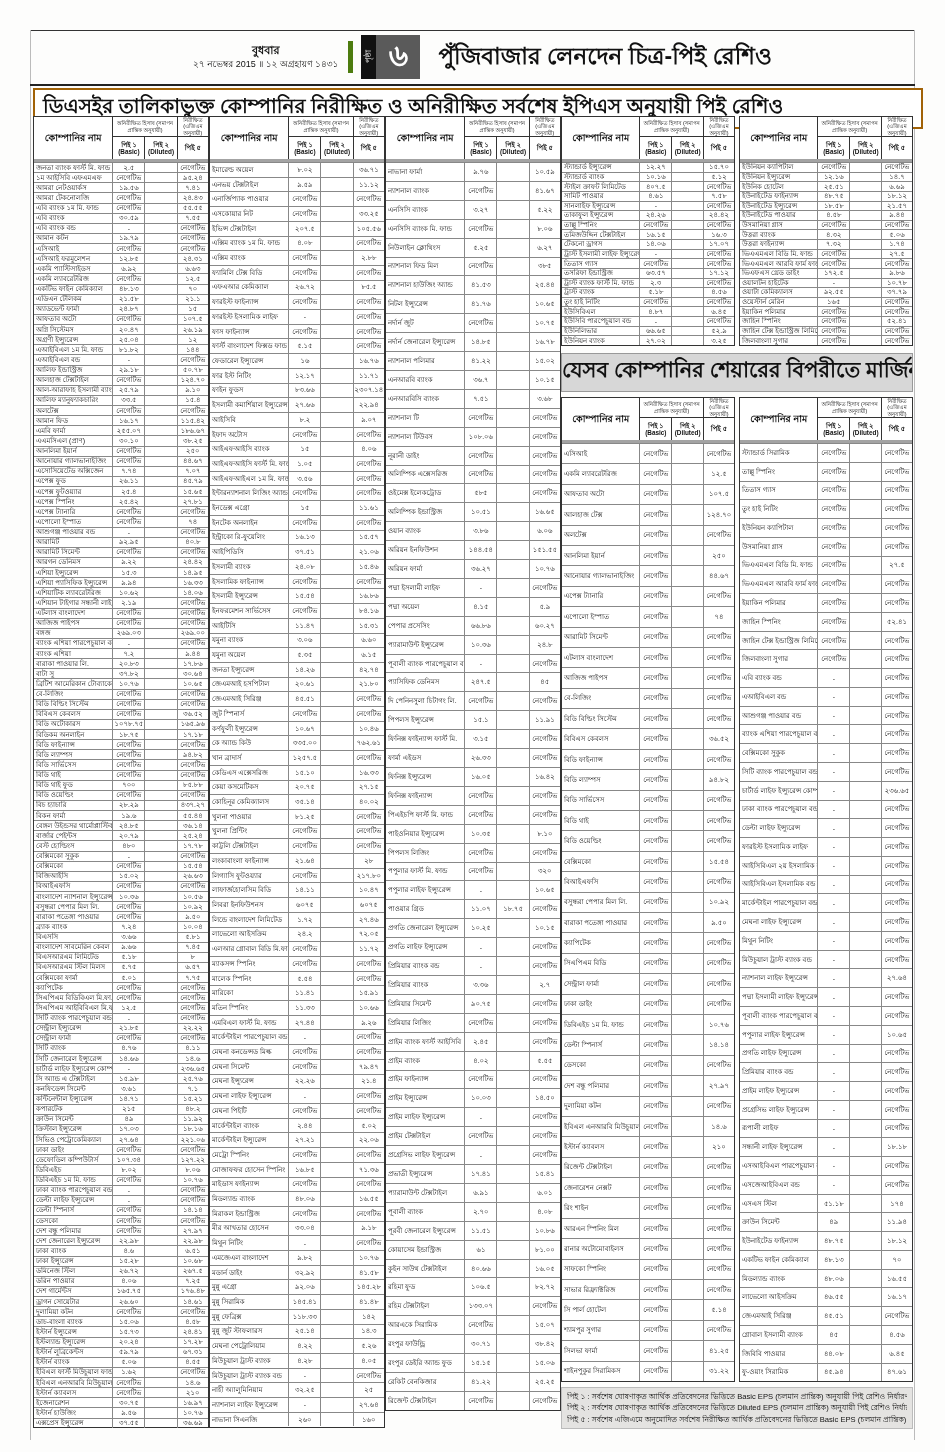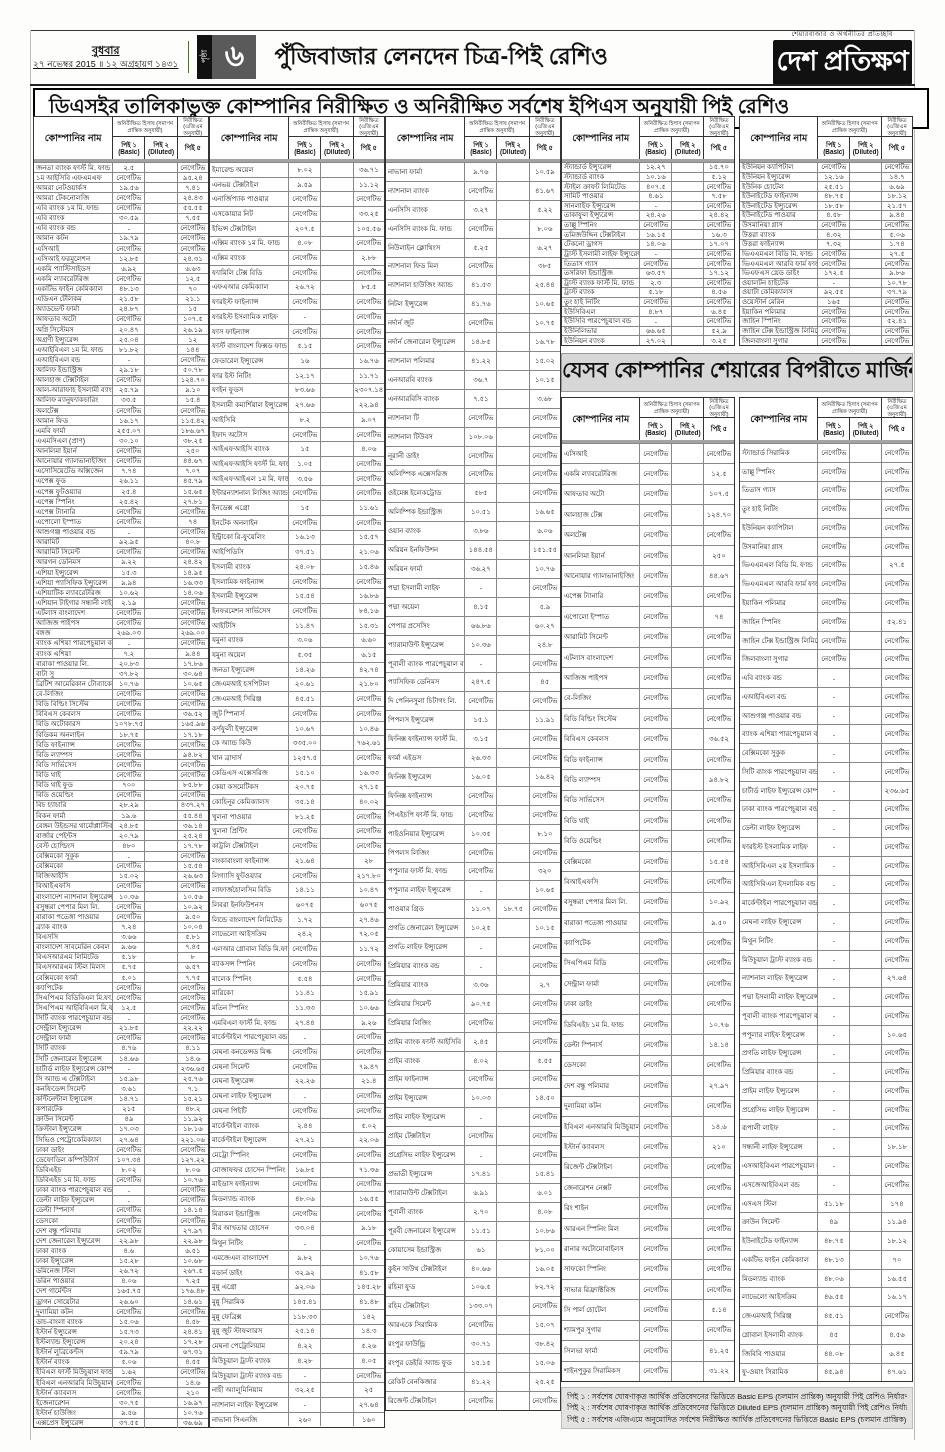--- a/index.html
+++ b/index.html
@@ -7,36 +7,36 @@
        font-family:"Liberation Sans","DejaVu Sans",sans-serif;color:#111;}
   .page{position:absolute;inset:0;background:#fdfdfc;}
   .rule{position:absolute;left:30px;right:30px;height:1px;background:#333;}
   .rule.top{top:30px;}
   .rule.under-head{top:84px;height:2px;background:#222;}
   .edge{position:absolute;top:30px;bottom:12px;width:1px;background:#bbb;}
   .edge.l{left:30px;} .edge.r{right:30px;}
 
   
   .topbar{position:absolute;top:32px;left:33px;right:33px;height:50px;display:flex;align-items:center;}
-  .dateblock{text-align:center;font-size:9px;line-height:1.4;border-right:1px solid #4d7c0f;padding:2px 10px 2px 0;text-decoration:underline;}
+  .dateblock{margin-left:160px;text-align:center;font-size:9px;line-height:1.4;border-right:5px solid #4d7c0f;padding:2px 10px 2px 0;}
   .dateblock .wd{font-weight:bold;font-size:11px;}
   .pagebox{display:flex;margin-left:8px;height:44px;}
   .pagelabel{writing-mode:vertical-rl;transform:rotate(180deg);background:#111;color:#fff;font-size:8px;
              display:flex;align-items:center;justify-content:center;padding:1px;}
   .pagenum{width:44px;background:#5a5a5a;color:#fff;font-size:30px;font-weight:bold;
            display:flex;align-items:center;justify-content:center;}
   .sectitle{font-size:23px;font-weight:bold;margin-left:18px;white-space:nowrap;}
   .logo{margin-left:auto;text-align:center;}
   .logo .tagline{font-size:6.5px;letter-spacing:.5px;}
   .logo .logoname{font-size:27px;font-weight:bold;letter-spacing:-.5px;
         background:#111;color:#fff;padding:0 4px;border-radius:2px;}
 
   
-  .headline{position:absolute;top:88px;left:33px;width:872px;border:2px solid #000000;background:#fff;
-            font-size:20px;font-weight:bold;padding:1px 6px 3px 14px;white-space:nowrap;overflow:hidden;}
+  .headline{position:absolute;top:88px;left:33px;width:872px;border:2px solid #a16207;background:#fff;
+            font-size:20px;font-weight:bold;padding:1px 6px 3px 8px;white-space:nowrap;overflow:hidden;}
 
   
   .ptable{border:1.5px solid #333;background:#fff;display:flex;flex-direction:column;box-sizing:border-box;}
   .thead{display:grid;grid-template-columns:45% 18.5% 18.5% 18%;grid-template-rows:19px 23px;flex:0 0 42px;
          border-bottom:3px solid #a3a3a3;}
   .thead>div{display:flex;align-items:center;justify-content:center;text-align:center;box-sizing:border-box;}
   .th-company{grid-row:1/3;grid-column:1;font-weight:bold;font-size:9.5px;}
   .th-unaud{grid-row:1;grid-column:2/4;font-size:5.4px;line-height:1.15;border-left:1px solid #333;padding:0 1px;}
   .th-aud{grid-row:1;grid-column:4;font-size:5.4px;line-height:1.15;border-left:1px solid #333;padding:0 1px;}
   .th-pe1{grid-row:2;grid-column:2;font-size:6.4px;font-weight:bold;border-left:1px solid #333;border-top:1px solid #333;line-height:1.1;}
@@ -76,24 +76,20 @@
   <div class="topbar">
     <div class="dateblock">
       <div class="wd">বুধবার</div>
       <div>২৭ নভেম্বর 2015 ॥ ১২ অগ্রহায়ণ ১৪৩১</div>
     </div>
     <div class="pagebox">
       <div class="pagelabel">পৃষ্ঠা</div>
       <div class="pagenum">৬</div>
     </div>
     <div class="sectitle">পুঁজিবাজার লেনদেন চিত্র-পিই রেশিও</div>
-    <div class="logo">
-      <div class="tagline">শেয়ারবাজার ও অর্থনীতির প্রতিচ্ছবি</div>
-      <div class="logoname">দেশ প্রতিক্ষণ</div>
-    </div>
   </div>
   <div class="rule under-head"></div>
 
   <div class="headline">ডিএসইর তালিকাভুক্ত কোম্পানির নিরীক্ষিত ও অনিরীক্ষিত সর্বশেষ ইপিএস অনুযায়ী পিই রেশিও</div>
 
   <div id="t1" class="ptable col-table">
   <div class="thead">
     <div class="th-company">কোম্পানির নাম</div>
     <div class="th-unaud">অনিরীক্ষিত হিসাব (সমাপন প্রান্তিক অনুযায়ী)</div>
     <div class="th-aud">নিরীক্ষিত (এজিএম অনুযায়ী)</div>

